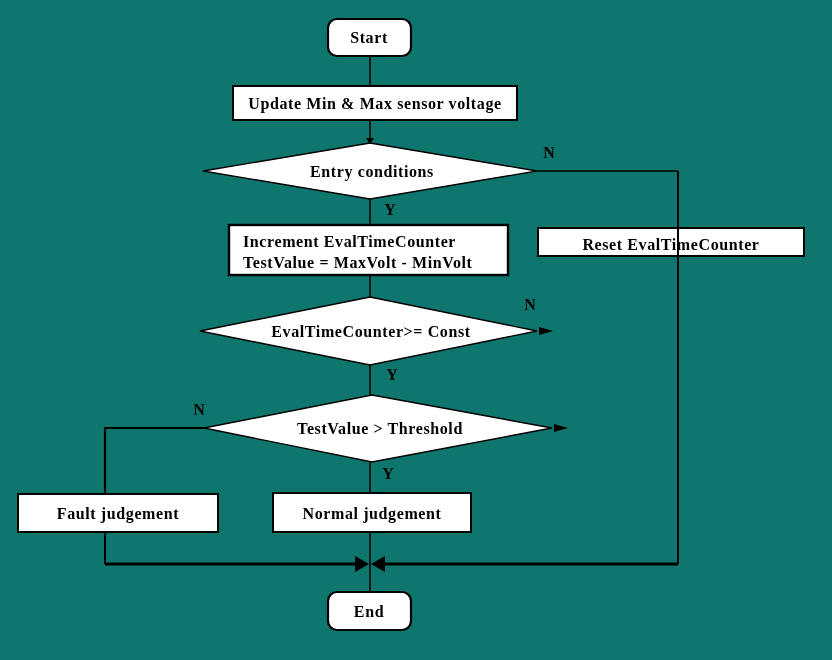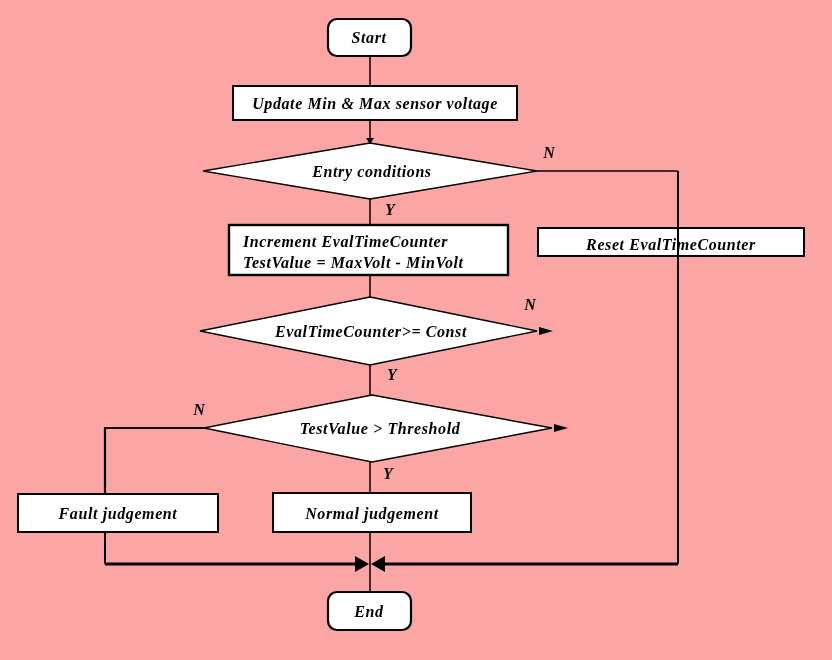--- a/index.html
+++ b/index.html
@@ -1,16 +1,16 @@
 <!DOCTYPE html>
 <html><head>
 <meta charset="utf-8">
 <style>
   html,body{margin:0;padding:0;background:#ffffff;}
-  .canvas{position:relative;width:832px;height:660px;background:#fca5a5;overflow:hidden;font-style:italic;}
+  .canvas{position:relative;width:832px;height:660px;background:#0f766e;overflow:hidden;}
   svg{display:block;}
   .node-text{
     font-family:"Liberation Serif","DejaVu Serif",serif;
     font-weight:bold;
     font-size:16px;
     letter-spacing:0.6px;
     fill:#000000;
   }
   .branch-text{
     font-family:"Liberation Serif","DejaVu Serif",serif;

